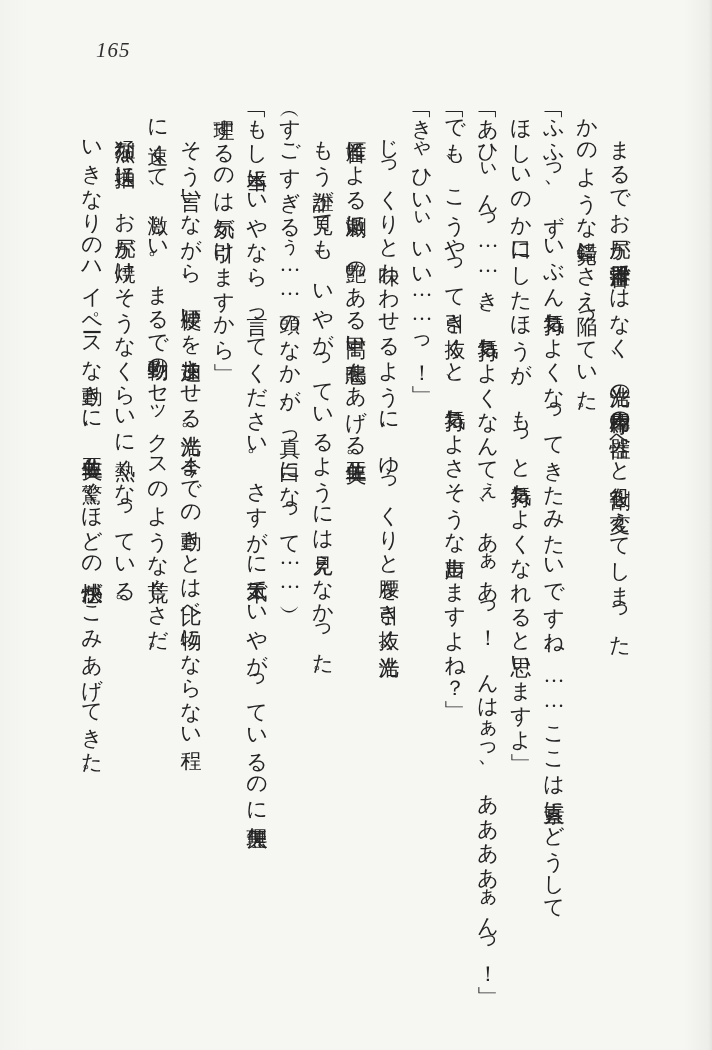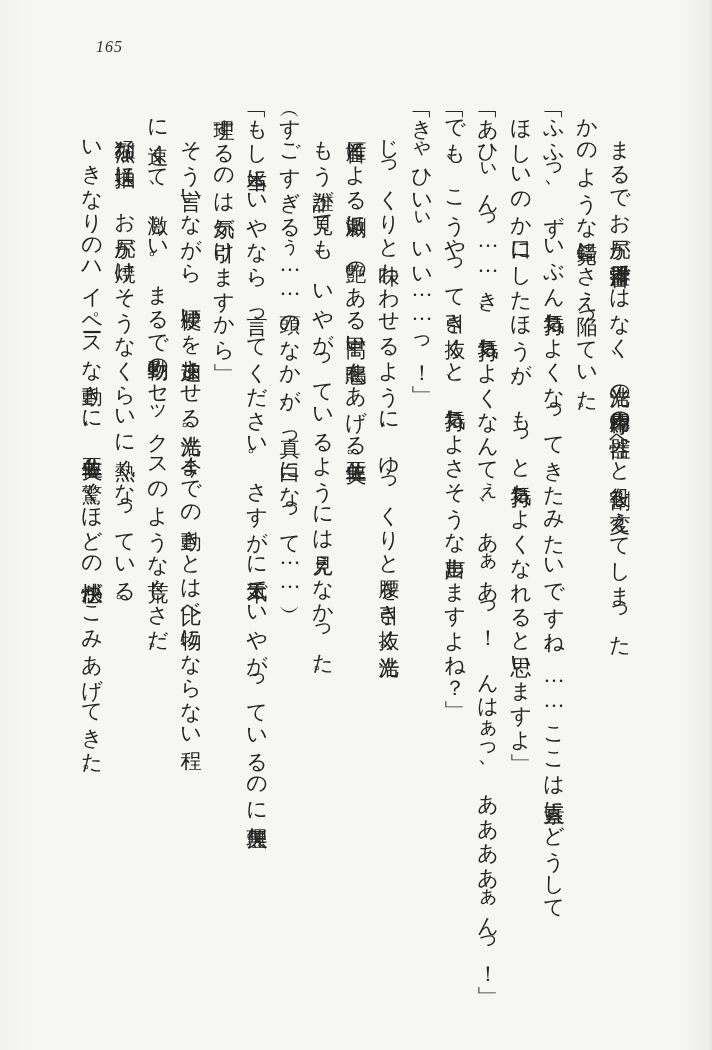--- a/index.html
+++ b/index.html
@@ -16,21 +16,21 @@
   }
   .page {
     position: absolute;
     inset: 0;
     background: linear-gradient(90deg, #f2f2ef 0%, #f6f6f3 4%, #f6f6f3 96%, #ededea 99.5%, #e2e2df 100%);
   }
   .page-number {
     position: absolute;
     top: 38px;
     left: 96px;
-    font-size: 16px;
+    font-size: 21px;
     font-style: italic;
     color: #2e2e2e;
     letter-spacing: 1px;
   }
   .text-block {
     position: absolute;
     top: 104px;
     right: 76px;
     height: 896px;
     writing-mode: vertical-rl;

